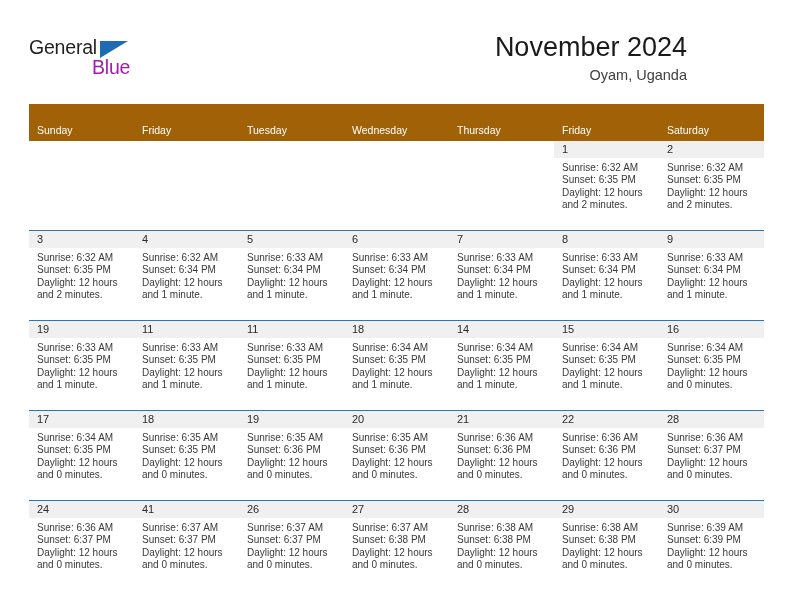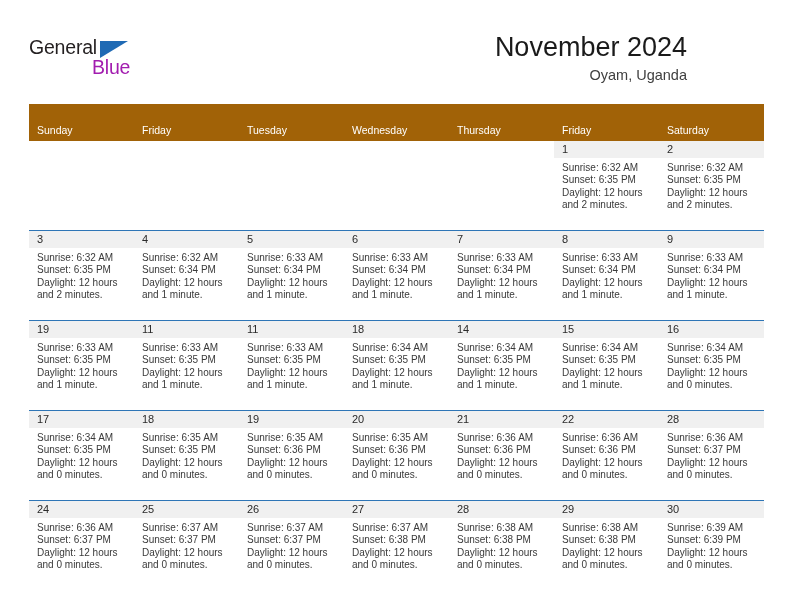--- a/index.html
+++ b/index.html
@@ -476,21 +476,21 @@
               <div class="cell-lines">
                 <div>Sunrise: 6:36 AM</div>
                 <div>Sunset: 6:37 PM</div>
                 <div>Daylight: 12 hours</div>
                 <div>and 0 minutes.</div>
               </div>
             </div>
           </td>
           <td>
             <div class="cell-inner">
-              <div class="daynum-band">25</div>
+              <div class="daynum-band">41</div>
               <div class="cell-lines">
                 <div>Sunrise: 6:37 AM</div>
                 <div>Sunset: 6:37 PM</div>
                 <div>Daylight: 12 hours</div>
                 <div>and 0 minutes.</div>
               </div>
             </div>
           </td>
           <td>
             <div class="cell-inner">

